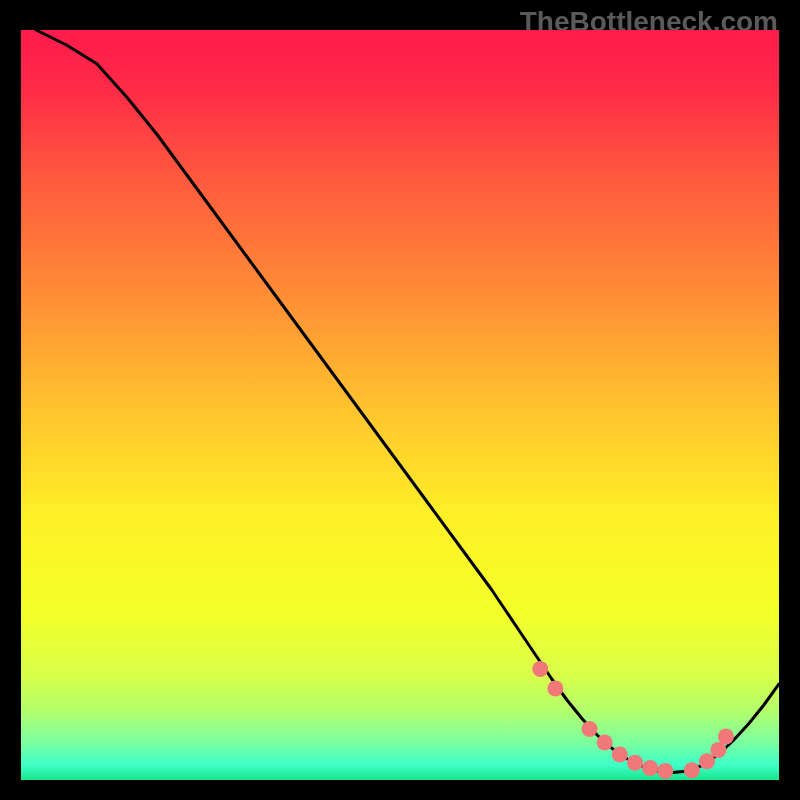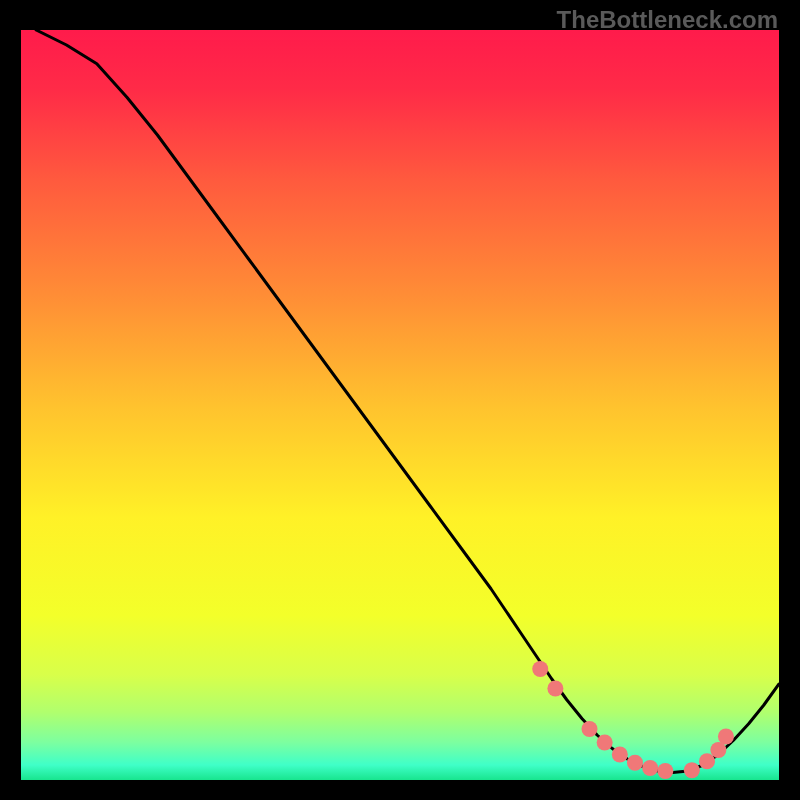--- a/index.html
+++ b/index.html
@@ -23,21 +23,21 @@
     position: absolute;
     top: 30px;
     left: 21px;
     width: 758px;
     height: 750px;
   }
   .watermark {
     position: absolute;
     top: 6px;
     right: 22px;
-    font-size: 24px;
+    font-size: 28px;
     font-weight: bold;
     color: #5a5a5a;
     font-family: Arial, sans-serif;
   }
   svg {
     position: absolute;
     top: 0;
     left: 0;
   }
 </style>

